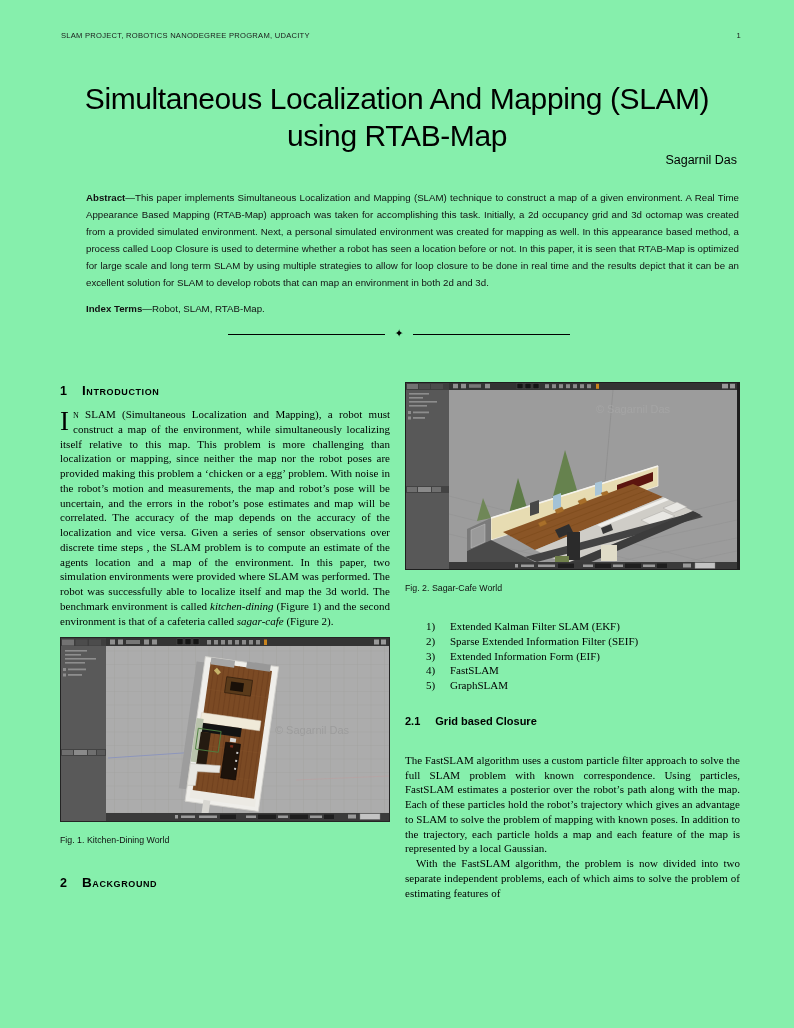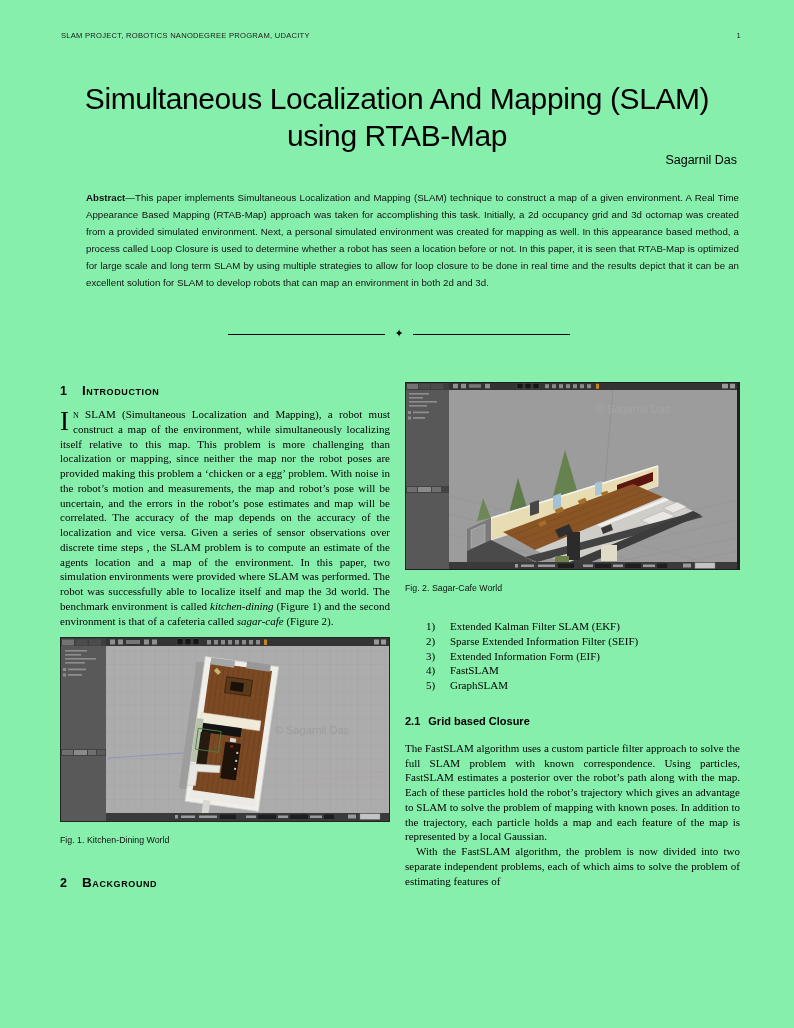--- a/index.html
+++ b/index.html
@@ -28,21 +28,21 @@
   .divider .line{flex:1;height:1.4px;background:#000;}
   .divider .diamond{font-size:11px;line-height:1;transform:translateY(-1px);}
 
   
   .columns{position:absolute;top:376px;left:60px;width:680px;display:flex;gap:15px;}
   .col-left{width:330px;}
   .col-right{width:335px;}
 
   .sec-heading{display:flex;gap:15px;margin:7px 0 9px 0;font-size:12.5px;font-weight:bold;align-items:baseline;}
   .sec-heading .sec-title{font-variant:small-caps;font-size:13.5px;letter-spacing:.6px;}
-  .sub-heading{display:flex;gap:8px;margin:22px 0 14px 0;font-size:11px;font-weight:bold;}
+  .sub-heading{display:flex;gap:15px;margin:22px 0 26px 0;font-size:11px;font-weight:bold;}
 
   .serif{font-family:"Liberation Serif",serif;font-size:11px;line-height:14.75px;text-align:justify;margin:0;}
   .dropcap{float:left;font-family:"Liberation Serif",serif;font-size:27px;line-height:24px;
            padding:2px 4px 0 0;font-weight:400;}
 
   .figure{margin:0;}
   .figure svg{display:block;}
   .fig1-wrap{margin-top:9px;}
   .fig2-wrap{margin-top:6px;}
   .fig-caption{font-size:8.8px;color:#111;margin-top:13px;font-family:"Liberation Sans",sans-serif;}
@@ -68,20 +68,21 @@
 
   <h1 class="paper-title">
     <span>Simultaneous Localization And Mapping (SLAM)</span><br>
     <span>using RTAB-Map</span>
   </h1>
 
   <div class="paper-author">Sagarnil Das</div>
 
   <div class="abstract-block">
     <div><span class="seg-b">Abstract</span><span>—This paper implements Simultaneous Localization and Mapping (SLAM) technique to construct a map of a given environment. A Real Time Appearance Based Mapping (RTAB-Map) approach was taken for accomplishing this task. Initially, a 2d occupancy grid and 3d octomap was created from a provided simulated environment. Next, a personal simulated environment was created for mapping as well. In this appearance based method, a process called Loop Closure is used to determine whether a robot has seen a location before or not. In this paper, it is seen that RTAB-Map is optimized for large scale and long term SLAM by using multiple strategies to allow for loop closure to be done in real time and the results depict that it can be an excellent solution for SLAM to develop robots that can map an environment in both 2d and 3d.</span></div>
+    <div class="index-terms"><span class="seg-b">Index Terms</span><span>—Robot, SLAM, RTAB-Map.</span></div>
   </div>
 
   <div class="divider">
     <div class="line"></div>
     <div class="diamond">✦</div>
     <div class="line"></div>
   </div>
 
   <div class="columns">
 

